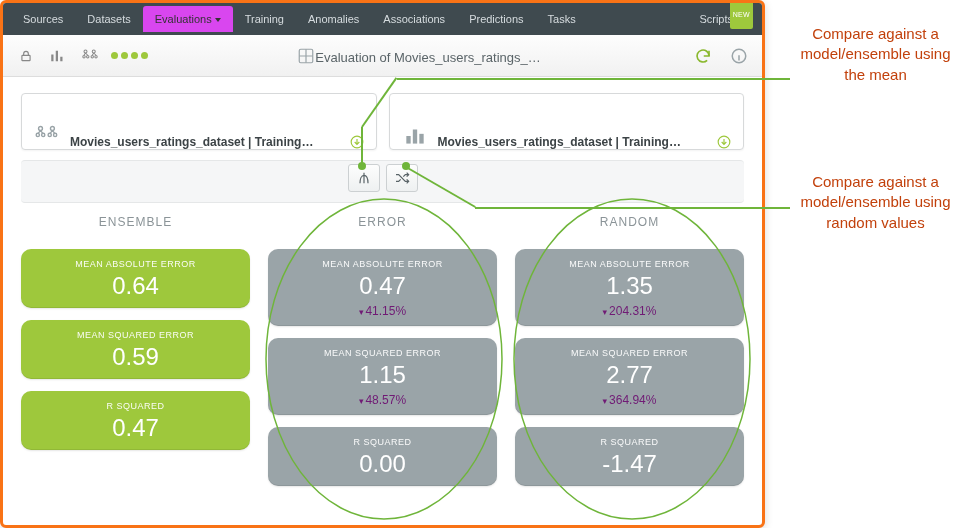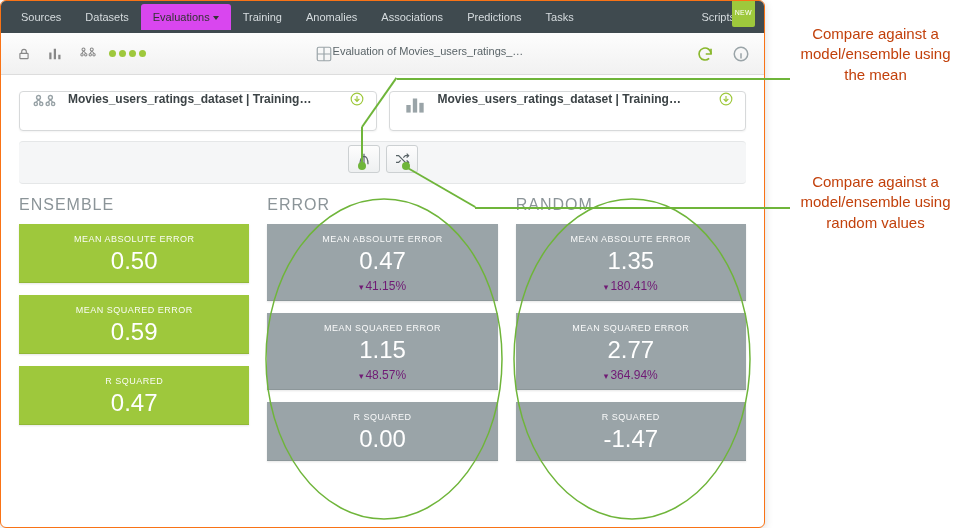--- a/index.html
+++ b/index.html
@@ -1,42 +1,42 @@
 <!DOCTYPE html>
 <html><head>
 <meta charset="utf-8">
 <style>
   * { box-sizing: border-box; margin: 0; padding: 0; }
   body { font-family: "Helvetica Neue", Arial, sans-serif; background: #fff; width: 970px; height: 528px; position: relative; overflow: hidden; }
-  .app { width: 765px; height: 528px; border: 1px solid #f97316; border-radius: 6px; box-shadow: 0 2px 8px rgba(0,0,0,0.15); overflow: hidden; background: #fff; }
+  .app { width: 765px; height: 528px; border: 3px solid #f97316; border-radius: 6px; box-shadow: 0 2px 8px rgba(0,0,0,0.15); overflow: hidden; background: #fff; }
   .nav { background: #3f4a4f; display: flex; align-items: center; height: 32px; padding: 0 8px; position: relative; }
   .nav-item { color: #d6dcdf; font-size: 11px; padding: 0 12px; height: 26px; line-height: 26px; cursor: pointer; }
   .nav-item.active { background: #d946ef; color: #333; border-radius: 3px 3px 0 0; font-weight: 500; position: relative; }
   .nav-item .caret { display: inline-block; width: 0; height: 0; border-left: 3px solid transparent; border-right: 3px solid transparent; border-top: 4px solid #333; margin-left: 3px; vertical-align: middle; }
   .nav-item.scripts .caret { border-top-color: #d6dcdf; }
   .nav-spacer { flex: 1; }
   .new-badge { position: absolute; top: -5px; right: 1px; background: #9ec83c; color: #fff; font-size: 7px; padding: 1px 3px; border-radius: 2px; letter-spacing: 0.3px; }
   .toolbar { background: linear-gradient(#fdfdfd,#f1f1f1); border-bottom: 1px solid #ddd; height: 42px; display: flex; align-items: center; padding: 0 10px; gap: 6px; }
   .tool-btn { width: 26px; height: 26px; display: inline-flex; align-items: center; justify-content: center; color: #888; }
   .tool-dots { display: flex; gap: 3px; margin-left: 2px; }
   .tool-dots span { width: 7px; height: 7px; background: #9ec83c; border-radius: 50%; }
-  .tool-title { flex: 1; text-align: center; color: #5a6468; font-size: 11px; display: flex; align-items: flex-start; justify-content: center; }
+  .tool-title { flex: 1; text-align: center; color: #5a6468; font-size: 13px; display: flex; align-items: flex-end; justify-content: center; }
   .tool-title .matrix { width:18px; height:18px; color:#9aa4a8; }
   .tool-right { display: flex; gap: 10px; align-items: center; }
   .ds-row { display: flex; gap: 12px; padding: 16px 18px 10px; }
-  .ds-card { flex: 1; border: 1px solid #d7d9da; border-radius: 4px; height: 40px; display: flex; align-items: flex-start; padding: 0 12px; gap: 10px; background: #fff; box-shadow: 0 1px 2px rgba(0,0,0,0.05); }
+  .ds-card { flex: 1; border: 1px solid #d7d9da; border-radius: 4px; height: 57px; display: flex; align-items: flex-end; padding: 0 12px; gap: 10px; background: #fff; box-shadow: 0 1px 2px rgba(0,0,0,0.05); }
   .ds-card .icon { width: 26px; height: 26px; color: #9aa4a8; flex-shrink: 0; }
   .ds-card .txt { font-size: 12px; color: #3c4346; font-weight: 600; white-space: nowrap; overflow: hidden; text-overflow: ellipsis; flex: 1; }
   .ds-card .arrow { width: 14px; height: 14px; color: #9ec83c; }
   .mode-row { display: flex; justify-content: center; gap: 6px; padding: 3px 0 10px; background: #f5f6f7; border-top: 1px solid #e5e7e8; border-bottom: 1px solid #e5e7e8; margin: 0 18px; border-radius: 4px; }
   .mode-btn { width: 32px; height: 28px; background: linear-gradient(#fdfdfd,#eef0f1); border: 1px solid #ccd0d2; border-radius: 3px; display: flex; align-items: center; justify-content: center; color: #5a6468; }
   .cols { display: flex; padding: 6px 18px 18px; gap: 18px; }
   .col { flex: 1; }
-  .col-h { font-size: 16px; color: #8b9498; letter-spacing: 1px; padding: 6px 0 10px; }
-  .card { border-radius: 0; padding: 10px 0 8px; text-align: center; margin-bottom: 12px; box-shadow: inset 0 -1px 0 rgba(0,0,0,0.08), 0 1px 2px rgba(0,0,0,0.1); }
+  .col-h { text-align: center; font-size: 12px; color: #8b9498; letter-spacing: 1px; padding: 6px 0 20px; }
+  .card { border-radius: 10px; padding: 10px 0 8px; text-align: center; margin-bottom: 12px; box-shadow: inset 0 -1px 0 rgba(0,0,0,0.08), 0 1px 2px rgba(0,0,0,0.1); }
   .card.green { background: #9ec83c; }
   .card.gray { background: #9aa4a8; }
   .card .label { font-size: 9px; color: #fff; letter-spacing: 0.5px; opacity: 0.95; }
   .card .value { font-size: 24px; color: #fff; font-weight: 300; margin-top: 3px; }
   .card .delta { font-size: 12px; color: #701a75; margin-top: 4px; font-weight: 500; }
   .card .delta::before { content: "▾"; font-size: 9px; margin-right: 2px; }
   .annot { position: absolute; color: #c2410c; font-size: 15px; line-height: 1.35; text-align: center; }
   .annot.a1 { left: 788px; top: 24px; width: 175px; }
   .annot.a2 { left: 788px; top: 172px; width: 175px; }
   svg.ellipse { position: absolute; pointer-events: none; }
@@ -162,21 +162,21 @@
           <path d="M19 4l3 3-3 3M19 14l3 3-3 3"></path>
         </svg>
       </div>
   </div>
 
   <div class="cols">
     <div class="col">
       <div class="col-h">ENSEMBLE</div>
       <div class="card green">
         <div class="label">MEAN ABSOLUTE ERROR</div>
-        <div class="value">0.50</div>
+        <div class="value">0.64</div>
       </div>
       <div class="card green">
         <div class="label">MEAN SQUARED ERROR</div>
         <div class="value">0.59</div>
       </div>
       <div class="card green">
         <div class="label">R SQUARED</div>
         <div class="value">0.47</div>
       </div>
     </div>
@@ -195,21 +195,21 @@
       <div class="card gray">
         <div class="label">R SQUARED</div>
         <div class="value">0.00</div>
       </div>
     </div>
     <div class="col">
       <div class="col-h">RANDOM</div>
       <div class="card gray">
         <div class="label">MEAN ABSOLUTE ERROR</div>
         <div class="value">1.35</div>
-        <div class="delta">180.41%</div>
+        <div class="delta">204.31%</div>
       </div>
       <div class="card gray">
         <div class="label">MEAN SQUARED ERROR</div>
         <div class="value">2.77</div>
         <div class="delta">364.94%</div>
       </div>
       <div class="card gray">
         <div class="label">R SQUARED</div>
         <div class="value">-1.47</div>
       </div>

